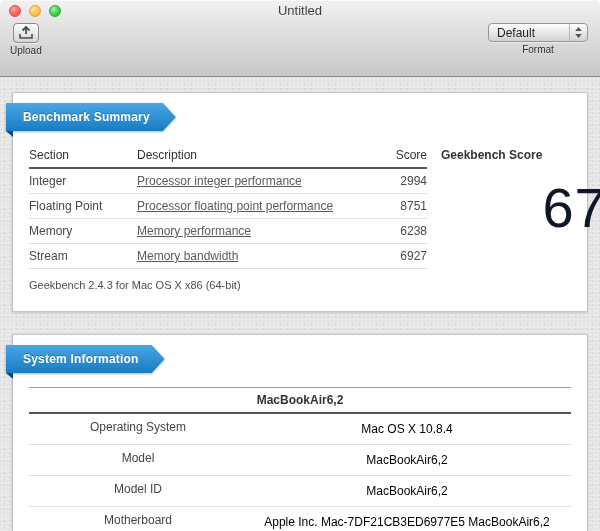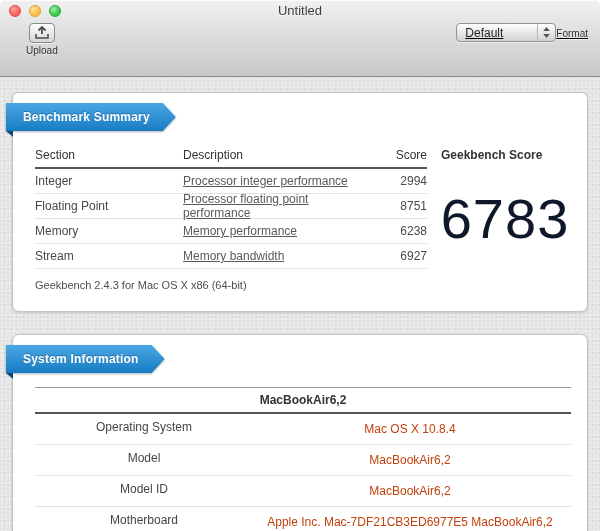--- a/index.html
+++ b/index.html
@@ -21,30 +21,30 @@
   .tl { width:12px; height:12px; border-radius:50%; display:inline-block; }
   .tl.red    { background:radial-gradient(circle at 35% 30%, #ffa09c, #fc5b55 65%); border:1px solid #d84c44; }
   .tl.yellow { background:radial-gradient(circle at 35% 30%, #ffe296, #fdbc40 65%); border:1px solid #d6a336; }
   .tl.green  { background:radial-gradient(circle at 35% 30%, #9ef0a2, #34c749 65%); border:1px solid #2ba437; }
   .title {
     line-height:22px; text-align:center; font-size:13px; color:#3e3e3e;
     text-shadow:0 1px 0 rgba(255,255,255,.65);
   }
 
   .toolbar { height:38px; position:relative; }
-  .tool-upload { position:absolute; left:26px; top:1px; display:flex; flex-direction:column; align-items:center; cursor:default; }
+  .tool-upload { position:absolute; left:10px; top:1px; display:flex; flex-direction:column; align-items:center; cursor:default; }
   .upload-btn {
     width:26px; height:20px; border:1px solid #8a8a8a; border-radius:4px;
     background:linear-gradient(#fdfdfd,#d6d6d6);
     display:flex; align-items:center; justify-content:center;
     box-shadow:0 1px 0 rgba(255,255,255,.6);
   }
   .tool-label { font-size:10px; color:#2f2f2f; margin-top:2px; text-shadow:0 1px 0 rgba(255,255,255,.55); }
 
-  .tool-format { position:absolute; right:12px; top:1px; display:flex; flex-direction:row; align-items:center;text-decoration:underline; }
+  .tool-format { position:absolute; right:12px; top:1px; display:flex; flex-direction:column; align-items:center; }
   .popup {
     width:100px; height:19px; border:1px solid #949494; border-radius:4px;
     background:linear-gradient(#fefefe,#d2d2d2);
     display:flex; align-items:center; font-size:12px; color:#1f1f1f;
     padding-left:8px; box-shadow:0 1px 0 rgba(255,255,255,.55);
   }
   .popup-arrows { margin-left:auto; height:100%; display:flex; align-items:center; padding:0 4px; border-left:1px solid #b7b7b7; }
 
   
   .content {
@@ -53,61 +53,60 @@
     background-image:
       radial-gradient(rgba(255,255,255,.4) 1px, transparent 1px),
       radial-gradient(rgba(0,0,0,.045) 1px, transparent 1px);
     background-size:4px 4px, 6px 6px;
     background-position:0 0, 2px 3px;
     padding:15px 12px 0;
   }
 
   .card {
     position:relative; background:#fff;
-    border:1px solid #c5c5c5; border-radius:7px;
+    border:1px solid #c5c5c5; border-radius:2px;
     box-shadow:0 1px 3px rgba(0,0,0,.14);
-    padding-left:6px;
   }
   .card + .card { margin-top:22px; }
 
   
   .ribbon-wrap { position:absolute; top:10px; left:-7px; filter:drop-shadow(0 1px 1px rgba(0,0,0,.3)); }
   .ribbon {
     height:28px; line-height:28px; padding:0 26px 0 17px;
     background:linear-gradient(#49a7e4, #187bc3);
     color:#fff; font-size:12px; font-weight:bold; letter-spacing:.2px;
     text-shadow:0 -1px 0 rgba(0,0,0,.25);
     clip-path:polygon(0 0, calc(100% - 13px) 0, 100% 50%, calc(100% - 13px) 100%, 0 100%);
   }
   .fold { position:absolute; left:-7px; top:38px; width:7px; height:6px; background:#0e4a77; clip-path:polygon(0 0, 100% 0, 100% 100%); }
 
   
   .bs-body { padding:52px 18px 20px 16px; }
   .bs-flex { display:flex; }
   .bs-left { flex:1; }
   .hdr { display:flex; font-size:12px; font-weight:normal; color:#333; padding:3px 0 5px; border-bottom:2px solid #555; }
   .c-sec { width:108px; }
-  .c-desc { flex:1;margin-left:40px; }
+  .c-desc { flex:1; }
   .c-score { width:70px; text-align:right; }
   .drow { display:flex; align-items:center; height:25px; border-bottom:1px solid #e2e2e2; font-size:12px; color:#484848; }
   .drow .c-desc { color:#5a5a5a;text-decoration:underline; }
-  .bs-right { width:142px; padding-left:14px; display:flex; flex-direction:column; }
+  .bs-right { width:142px; padding-left:14px; display:flex; }
   .gb-hdr { font-size:12px; font-weight:bold; color:#333; padding:3px 0 5px; white-space:nowrap; }
   .gb-val { flex:1; display:flex; align-items:center; justify-content:center; font-size:56px; color:#0f172a; letter-spacing:1px; }
   .bs-footer { font-size:11px; color:#4d4d4d; padding-top:10px; }
 
   
   .si-body { padding:52px 16px 18px; }
   .si-hdr {
     text-align:center; font-size:12px; font-weight:bold; color:#333;
     border-top:1px solid #9a9a9a; border-bottom:2px solid #555; padding:5px 0;
   }
   .si-row { display:flex; border-bottom:1px solid #e2e2e2; font-size:12px; padding:6px 0 6px 4px;text-align:center; }
   .si-label { width:210px; color:#454545; }
-  .si-value { flex:1; color:#c2410c; line-height:1.5; }
+  .si-value { flex:1; color:#000000; line-height:1.5; }
 </style>
 </head>
 <body>
 
 <div class="window">
 
   <div class="chrome">
     <div class="titlebar">
       <div class="traffic">
         <span class="tl red"></span>

